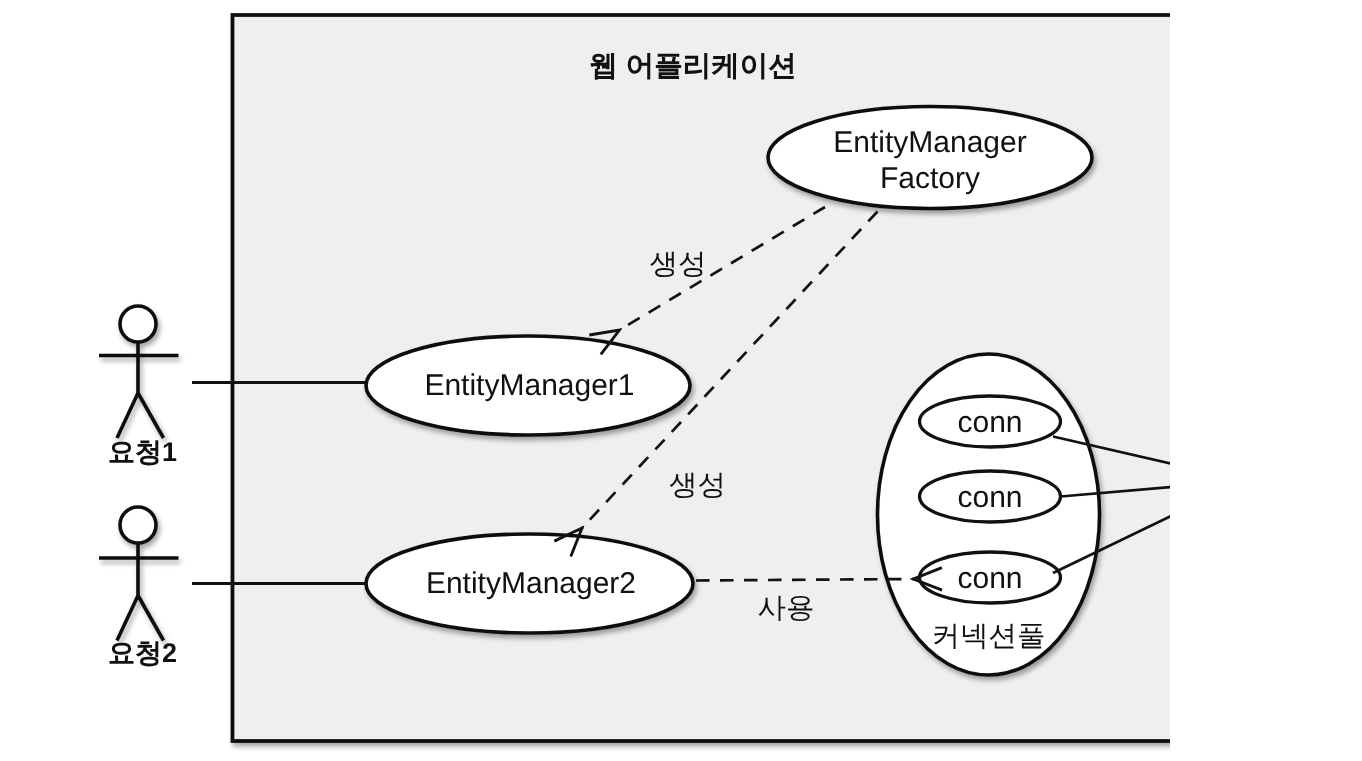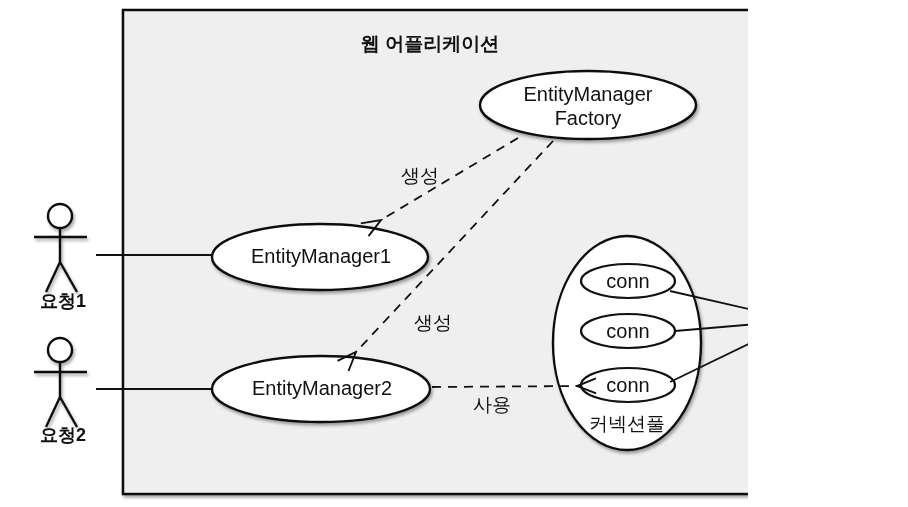--- a/index.html
+++ b/index.html
@@ -2,21 +2,21 @@
 <html style="--stroke: #111111; --boundary-fill: #efefef; --node-fill: #ffffff; --page-bg: #ffffff;"><head>
 <meta charset="utf-8">
 <style>
   :root{
     --stroke:#111111;
     --boundary-fill:#efefef;
     --node-fill:#ffffff;
     --page-bg:#ffffff;
   }
   html,body{margin:0;padding:0;background:var(--page-bg);}
-  .stage{width:748px;height:507px;position:relative;overflow:hidden;background:var(--page-bg);}
+  .stage{width:748px;height:507px;position:relative;overflow:hidden;background:var(--page-bg);margin-left:32px;}
   svg{display:block;}
   text{
     font-family:"Liberation Sans","DejaVu Sans",sans-serif;
     fill:var(--stroke);
   }
   .boundary{fill:var(--boundary-fill);stroke:var(--stroke);stroke-width:2.5;}
   .node{fill:var(--node-fill);stroke:var(--stroke);stroke-width:2.4;}
   .conn-node{fill:var(--node-fill);stroke:var(--stroke);stroke-width:2.2;}
   .solid-line{stroke:var(--stroke);stroke-width:2;fill:none;}
   .thin-line{stroke:var(--stroke);stroke-width:1.8;fill:none;}

